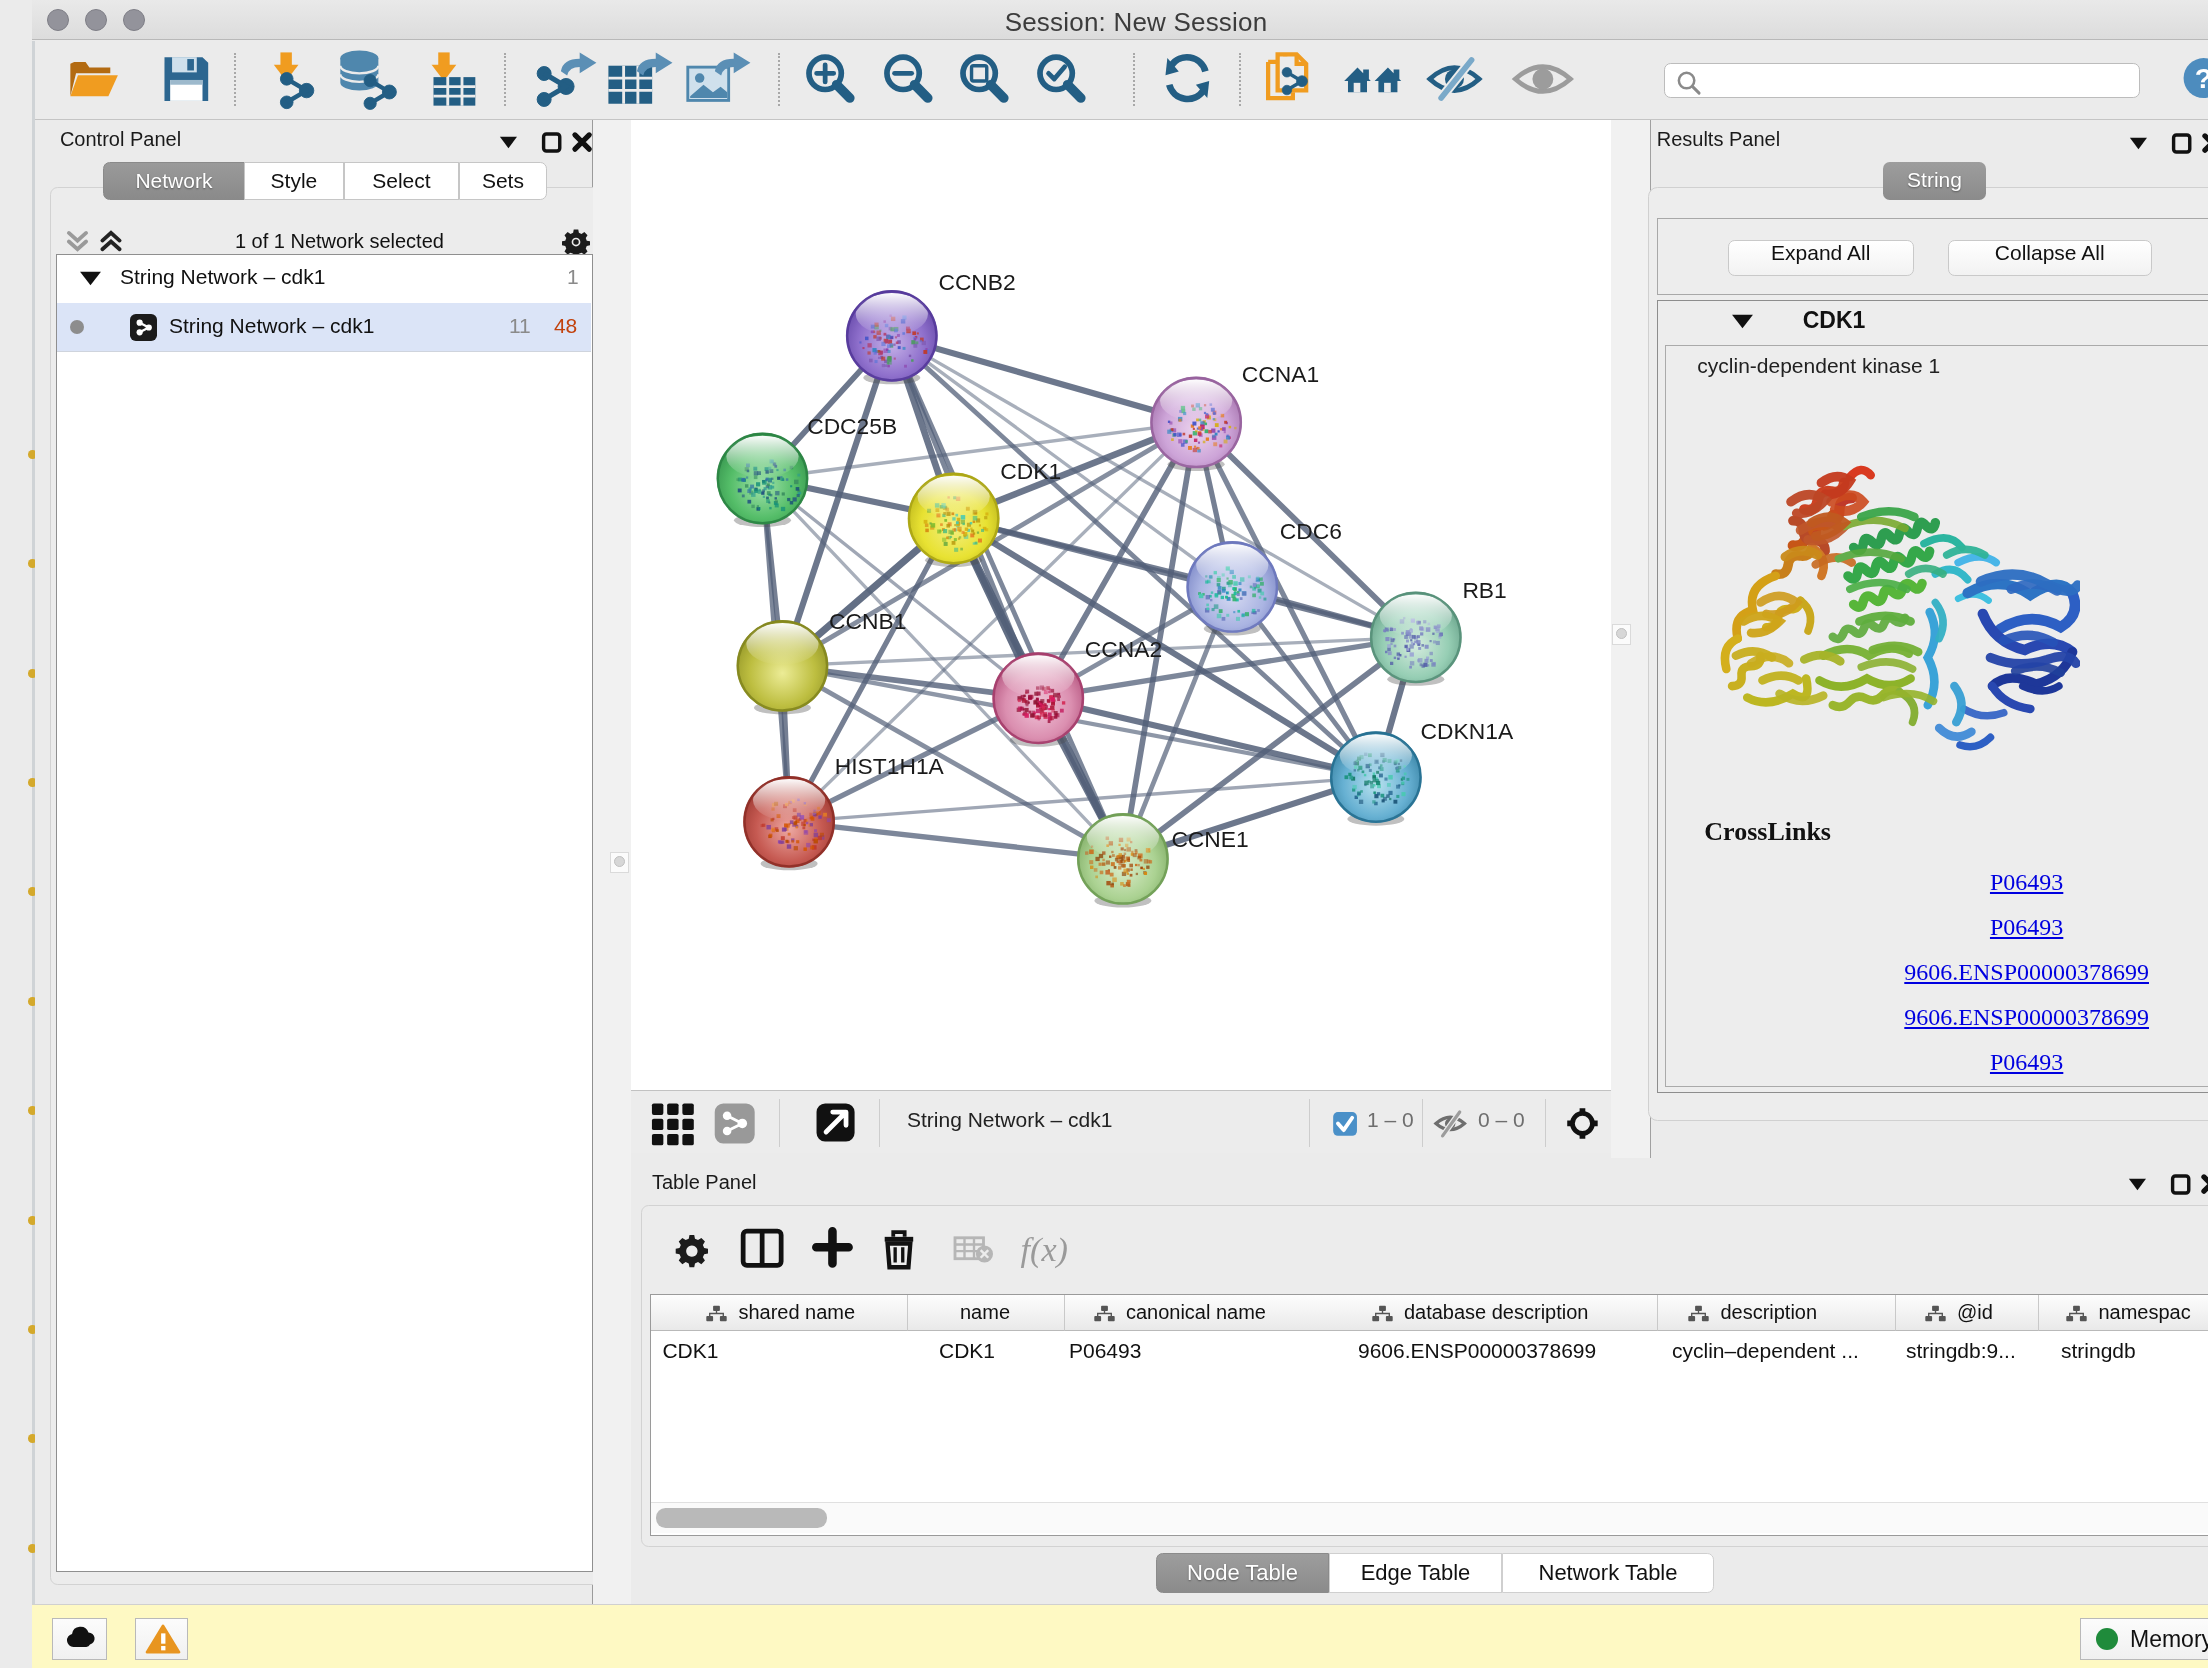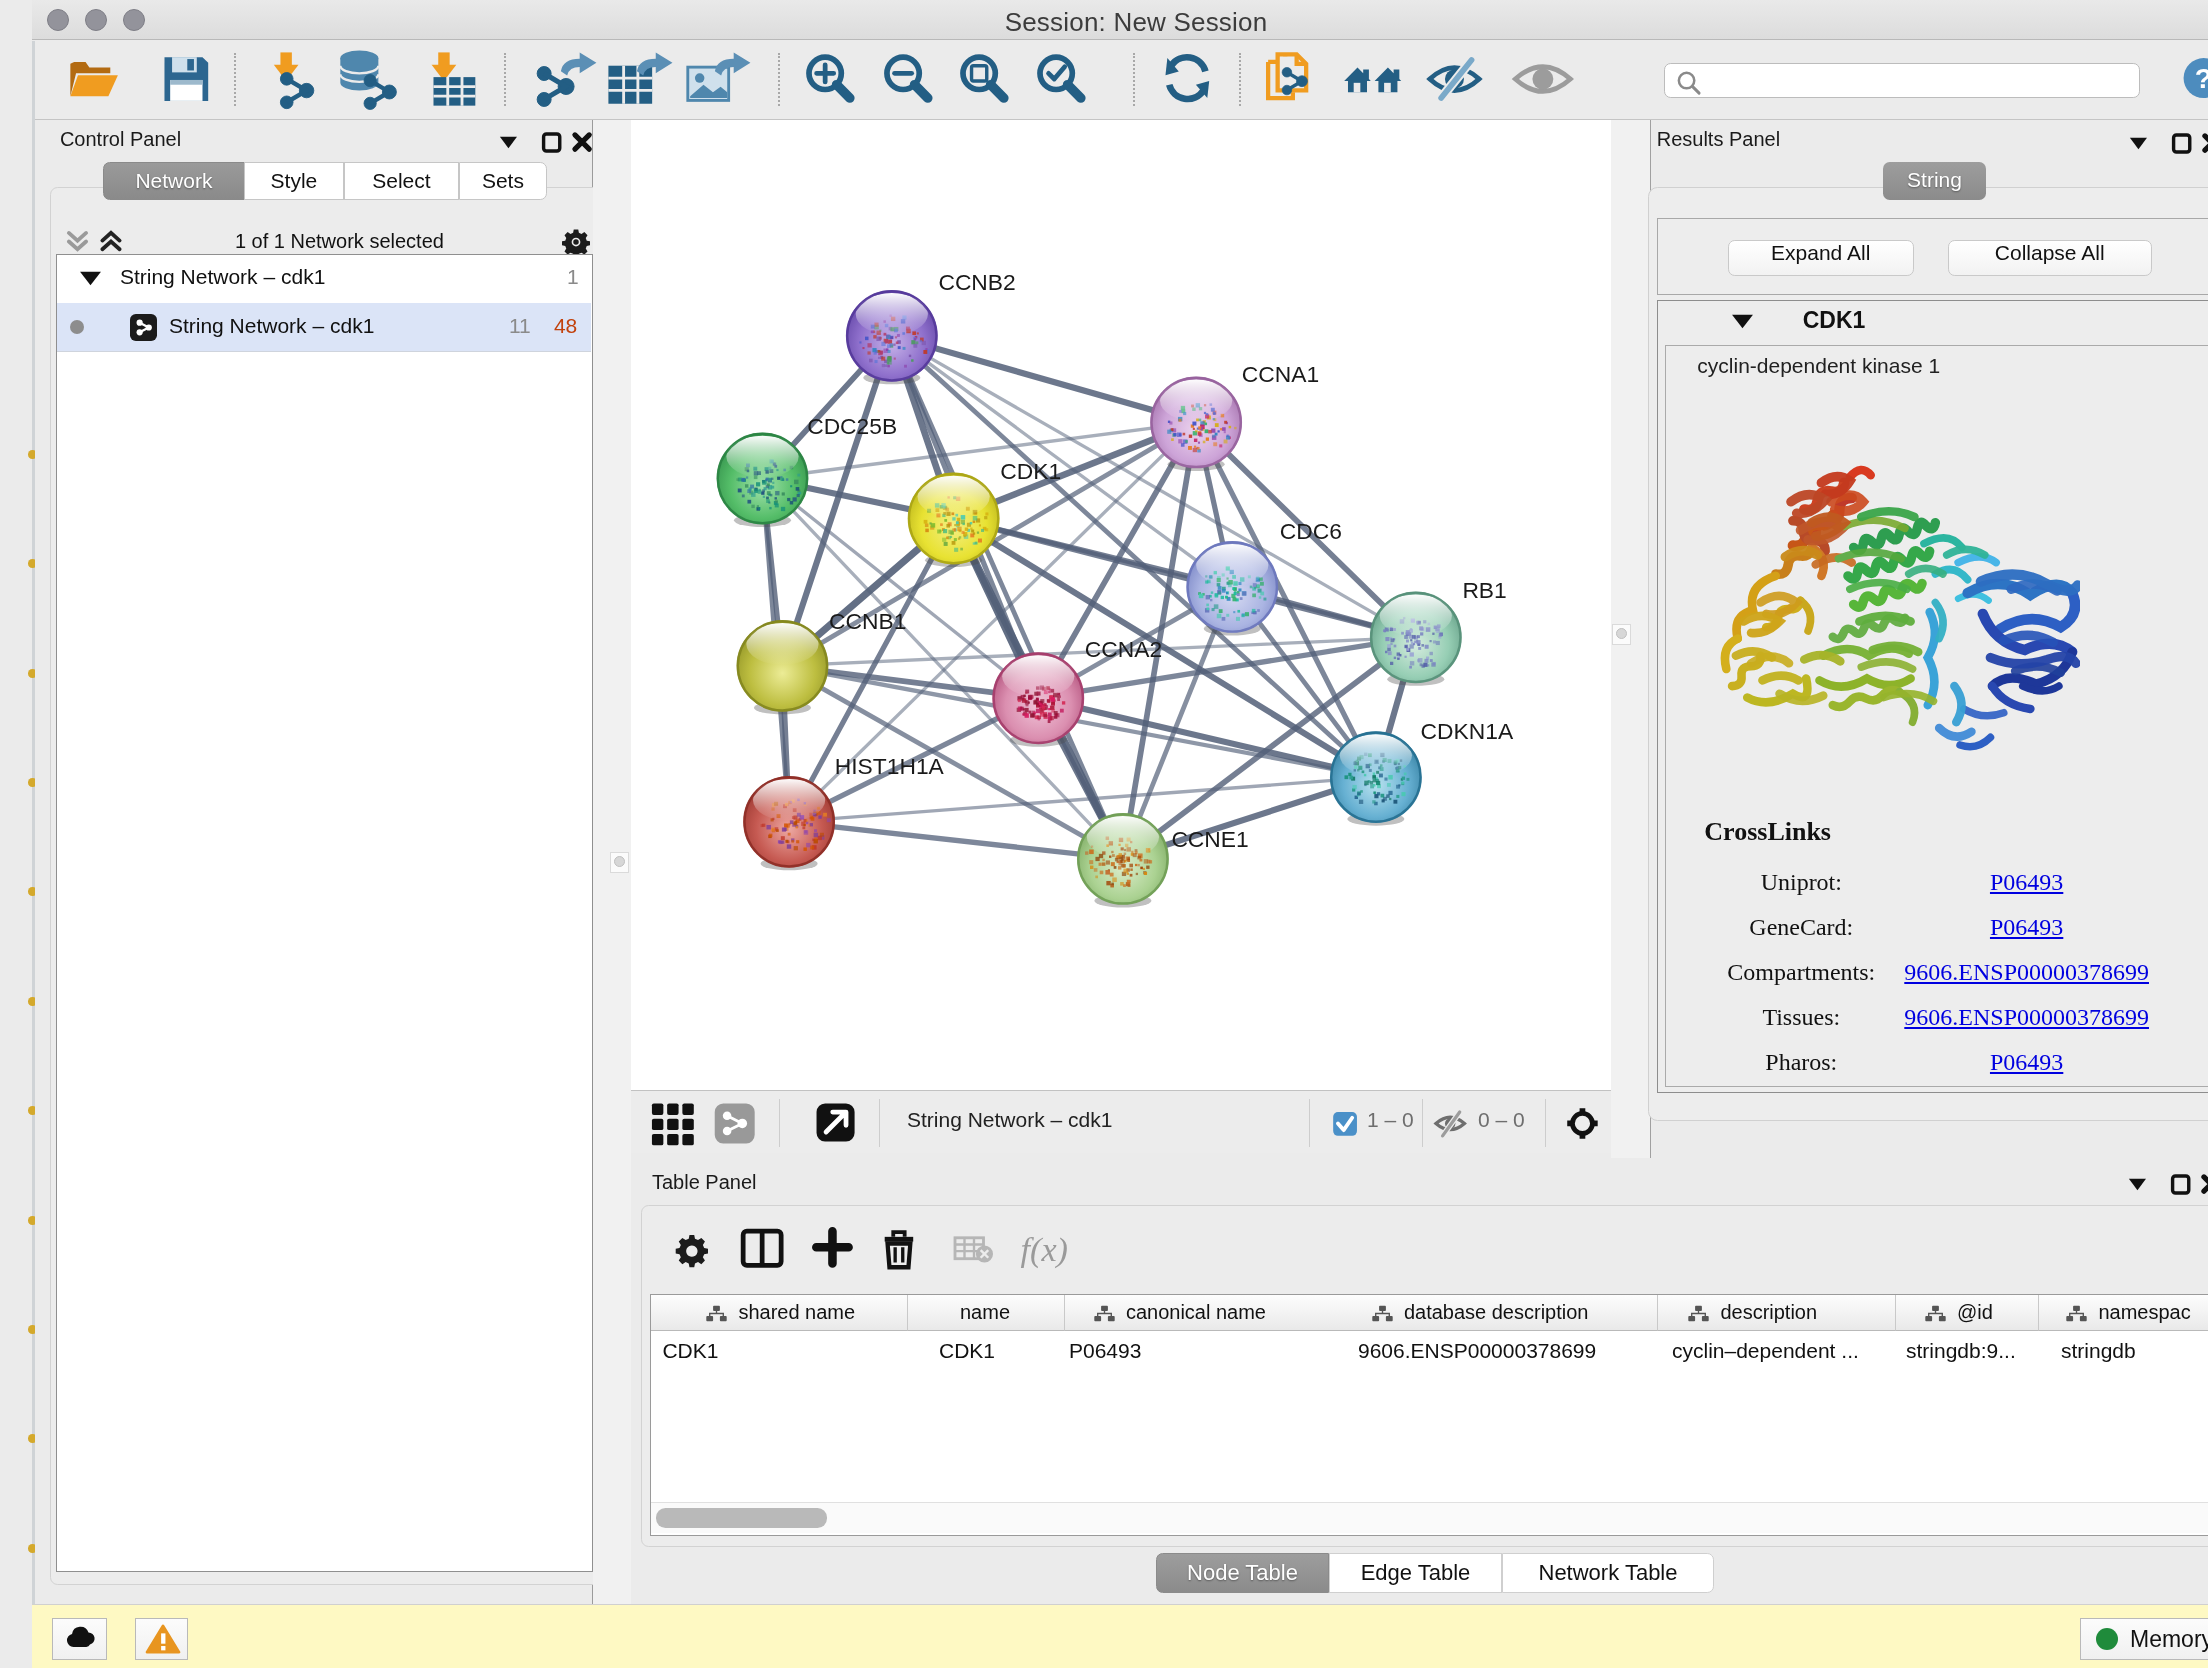--- a/index.html
+++ b/index.html
@@ -1632,23 +1632,20 @@
 <path d="M158 170 Q186 158 212 170" stroke="#5fae3e" stroke-width="9"></path>
 <path d="M172 200 Q198 190 220 202" stroke="#74b036" stroke-width="9"></path>
 <path d="M250 100 Q270 88 290 100" stroke="#30b498" stroke-width="8"></path>
 <path d="M286 128 Q322 112 354 130 Q380 144 388 132" stroke="#2d6ec2" stroke-width="11"></path>
 <path d="M296 208 Q326 220 356 210 Q378 202 386 214" stroke="#2444a8" stroke-width="10"></path>
 <path d="M258 238 Q272 256 260 276" stroke="#38a0d4" stroke-width="9"></path>
 <path d="M238 150 Q252 168 242 188" stroke="#34b0c4" stroke-width="8"></path>
 </g>
             </svg>
         <div class="serif abs" style="left:38px; top:471px; font-size:26px; font-weight:bold; color:#111;">CrossLinks</div>
-        <div class="serif abs" style="left:61px; top:514px; font-size:24px; color:#111; line-height:45px;">
-          Uniprot:<br>GeneCard:<br>Compartments:<br>Tissues:<br>Pharos:
-        </div>
         <div class="serif abs" style="left:238px; top:514px; font-size:24px; line-height:45px;">
           <a class="link">P06493</a><br><a class="link">P06493</a><br><a class="link">9606.ENSP00000378699</a><br><a class="link">9606.ENSP00000378699</a><br><a class="link">P06493</a>
         </div>
       </div>
     </div>
   </div>
 </div>
 
 <div id="tpanel" class="abs">
   <div class="paneltitle abs" style="left:21px; top:13.3px;">Table Panel</div>

